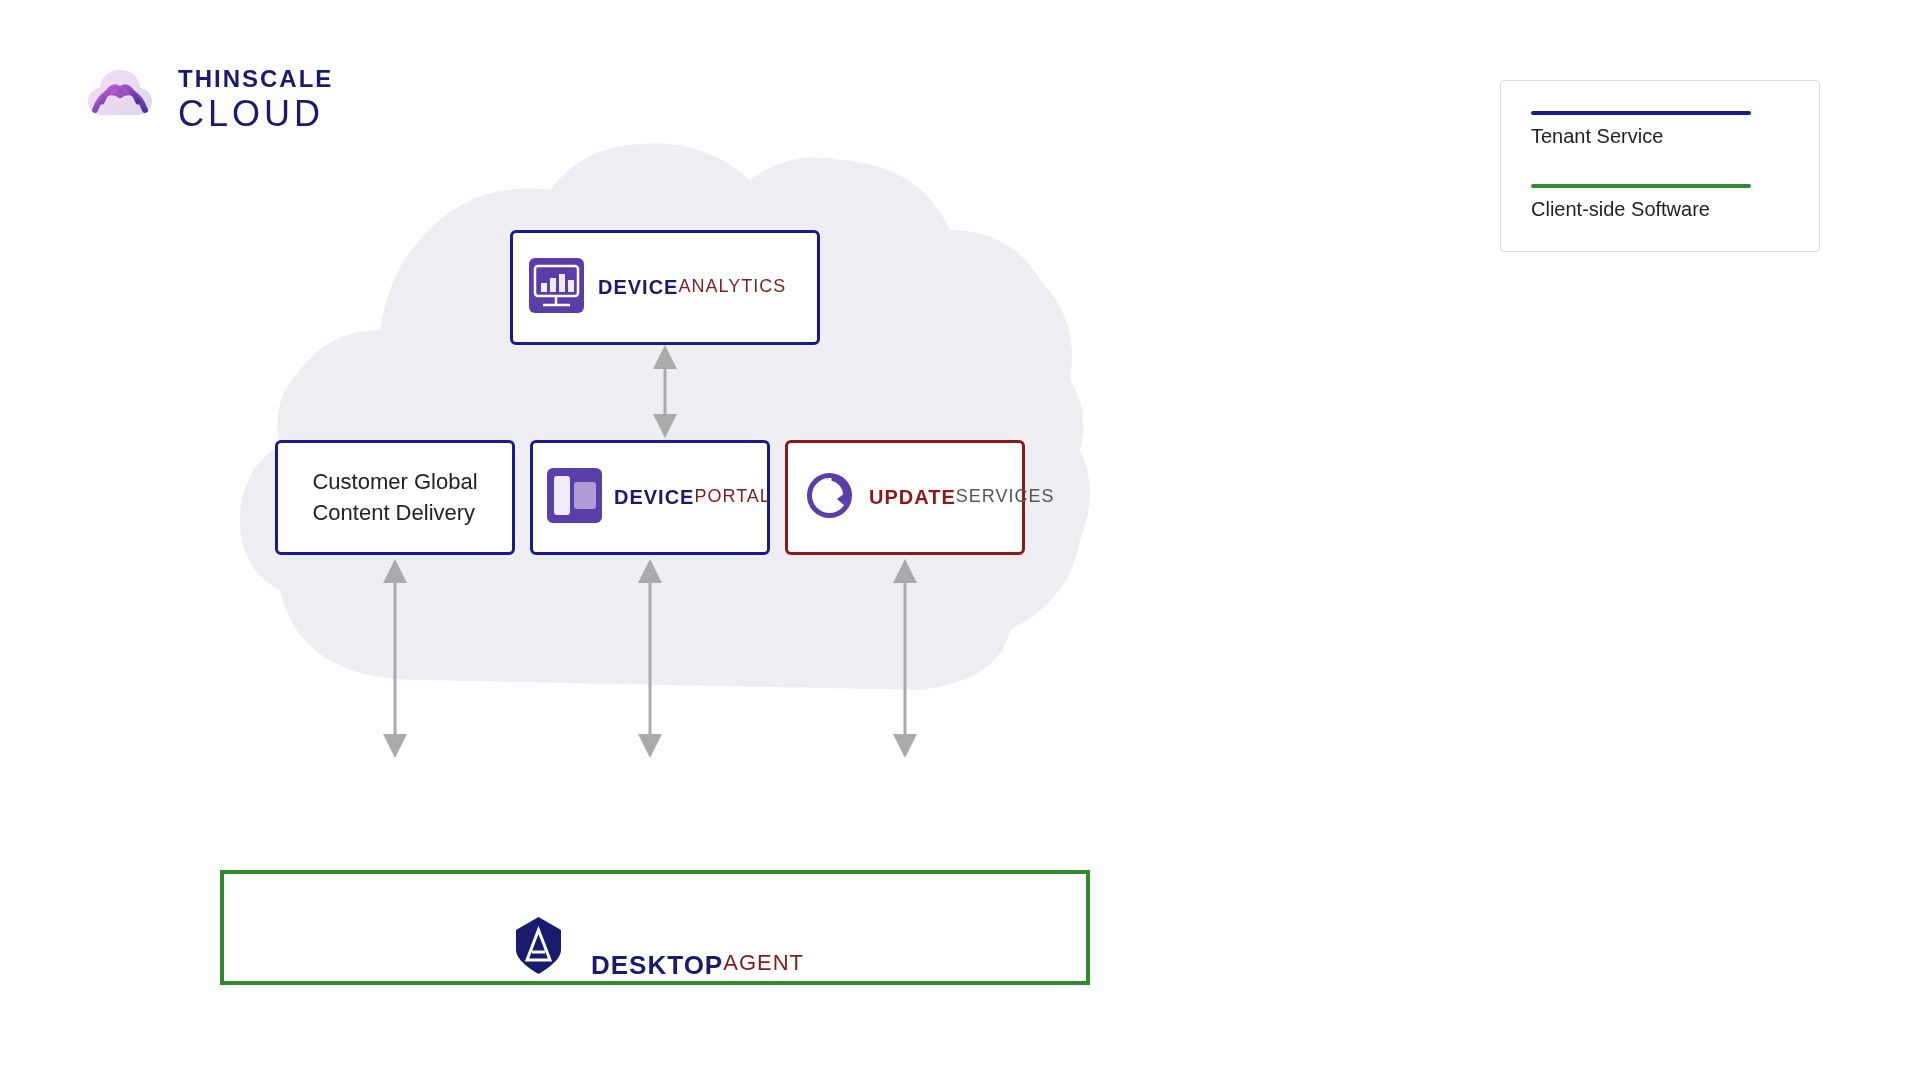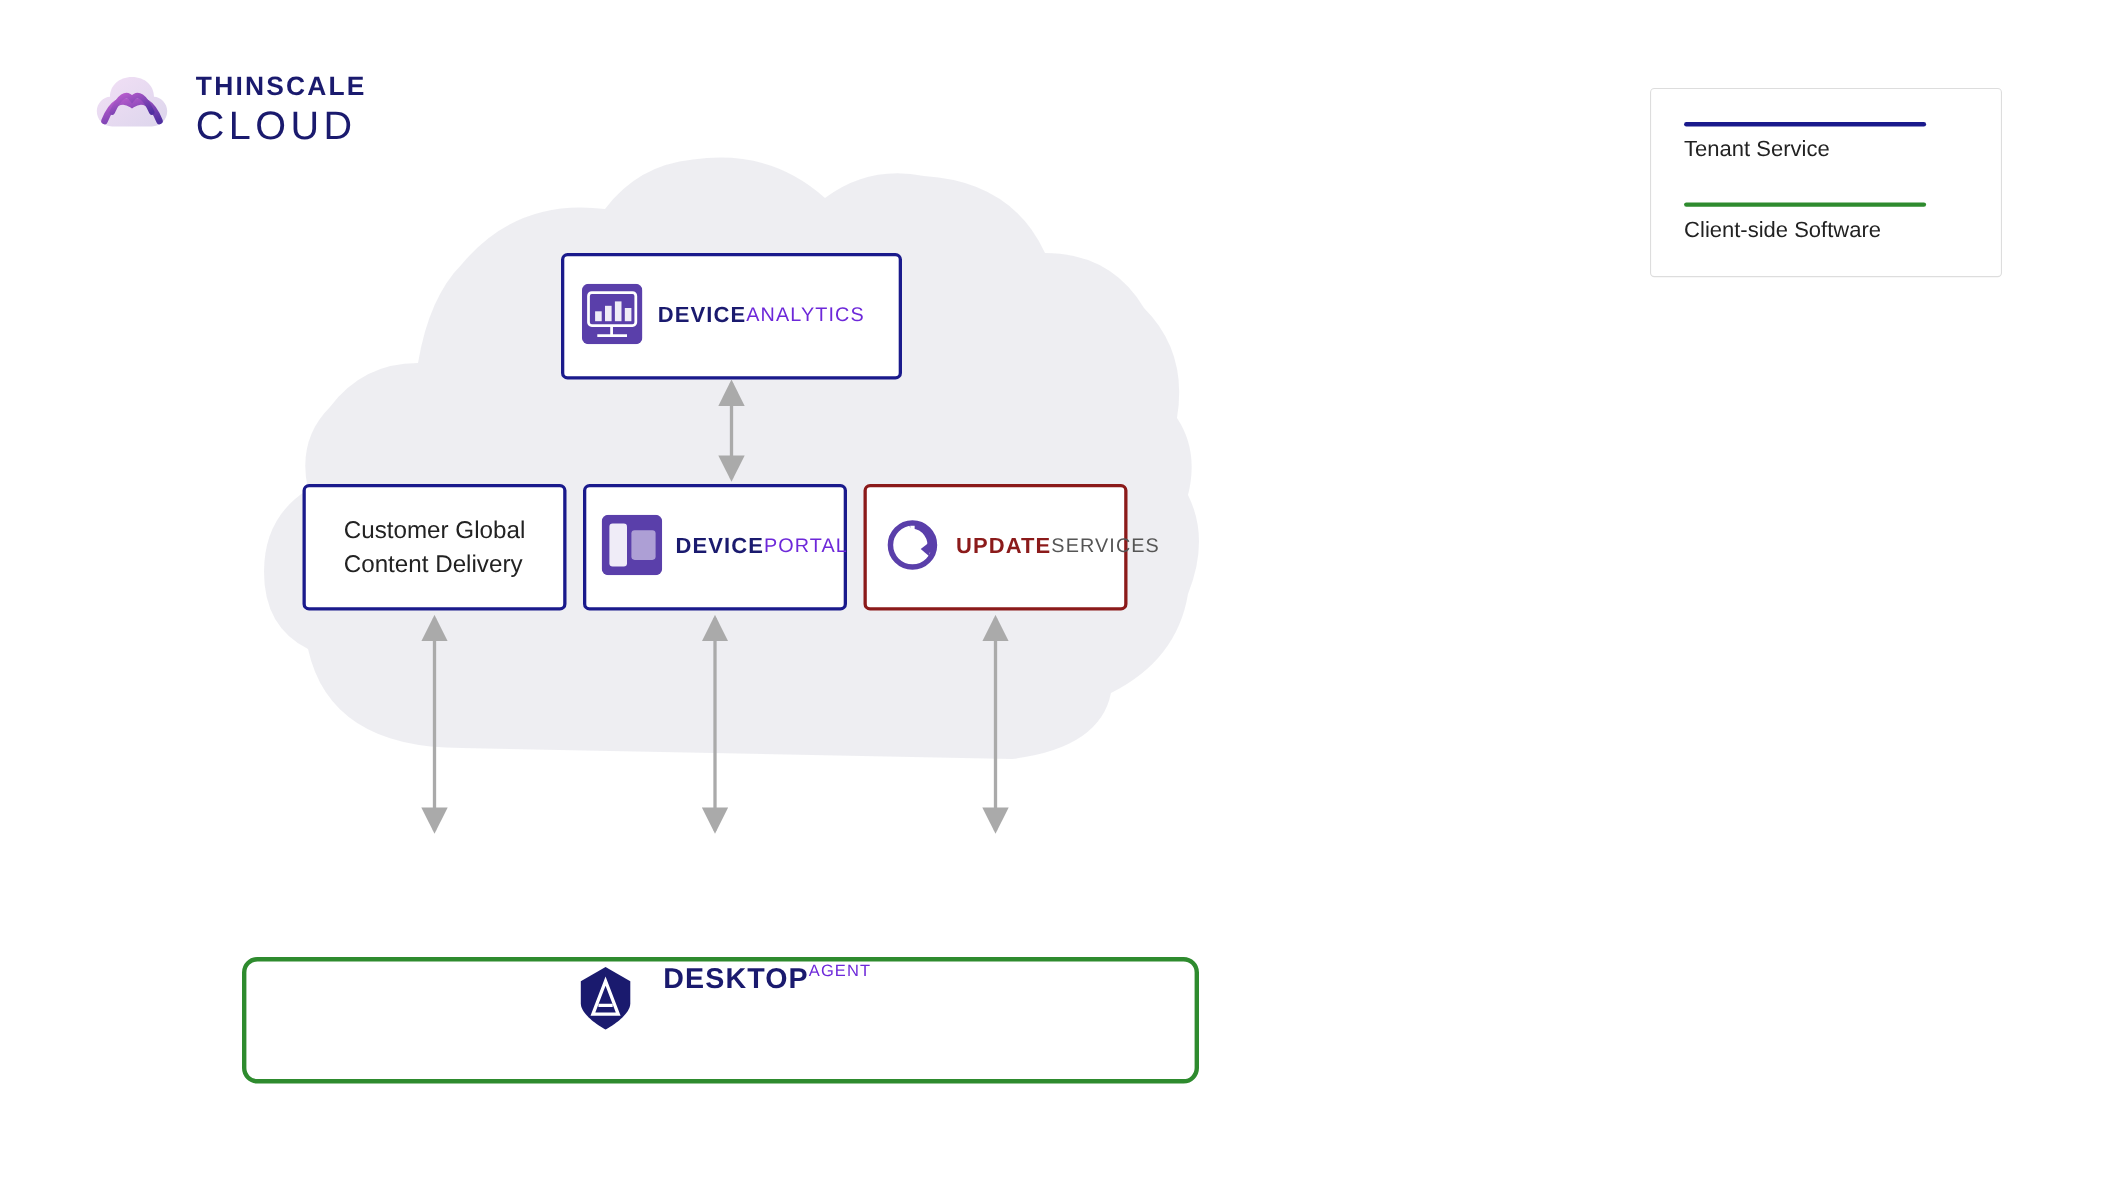--- a/index.html
+++ b/index.html
@@ -149,24 +149,24 @@
     }
 
     
     .desktop-agent-box {
       position: absolute;
       top: 870px;
       left: 220px;
       width: 870px;
       height: 115px;
       border: 4px solid #2e8b2e;
-      border-radius: 14px;
-      background: #fff;
-      display: flex;
-      align-items: flex-start;
+      border-radius: 0;
+      background: #fff;
+      display: flex;
+      align-items: flex-end;
       justify-content: center;
       gap: 20px;
     }
 
     
     .box-icon {
       flex-shrink: 0;
     }
     .box-text {
       display: flex;
@@ -174,26 +174,26 @@
     .box-title {
       font-size: 20px;
       font-weight: 800;
       color: #1a1a6e;
       letter-spacing: 1px;
       text-transform: uppercase;
     }
     .box-subtitle {
       font-size: 18px;
       font-weight: 400;
-      color: #6d28d9;
+      color: #7f1d1d;
       letter-spacing: 1px;
       text-transform: uppercase;
     }
     .box-subtitle.large {
-      font-size: 15px;
+      font-size: 22px;
     }
     .customer-text {
       font-size: 22px;
       color: #222;
       font-weight: 400;
       line-height: 1.4;
     }
 
     
     .arrows-overlay {

